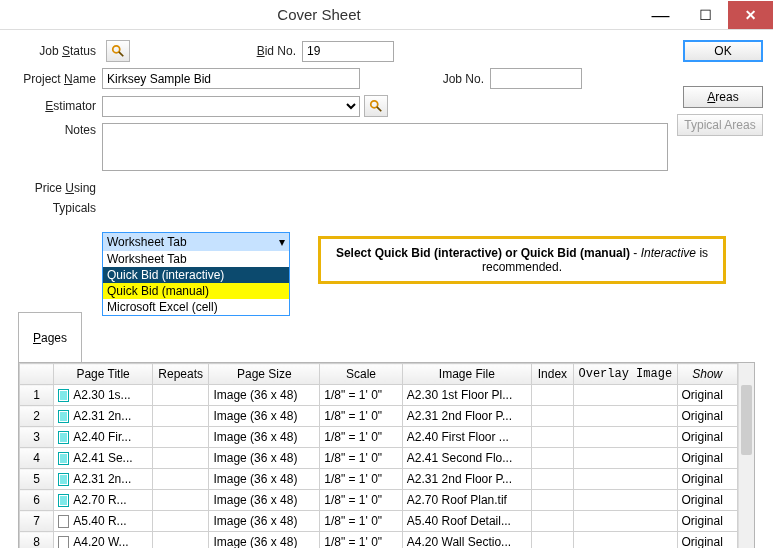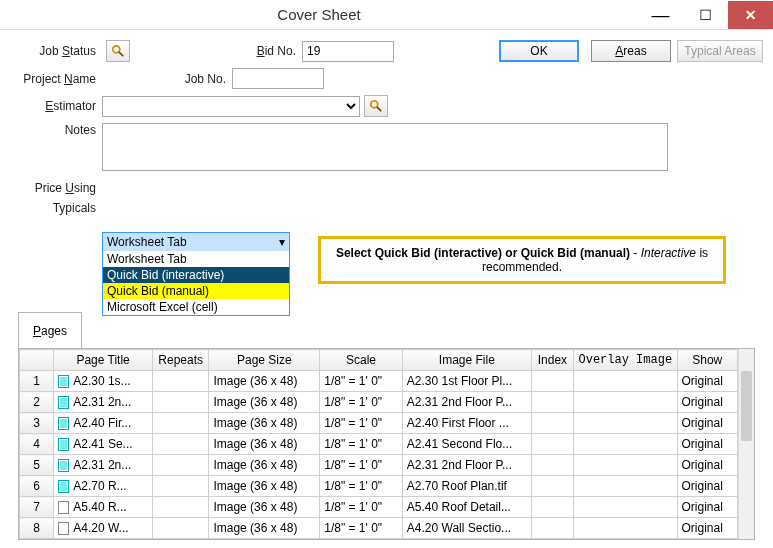--- a/index.html
+++ b/index.html
@@ -14,30 +14,30 @@
 .row{display:flex;align-items:center;margin-bottom:6px}
 .lbl{width:78px;text-align:right;margin-right:6px;color:#222}
 .lbl u{text-decoration:underline}
 input[type=text],select,textarea{border:1px solid #a9a9a9;background:#fff;padding:2px 4px;font-size:12px;height:21px}
 select{height:21px}
 textarea{height:48px;resize:none;overflow-y:scroll}
 .iconbtn{width:24px;height:22px;border:1px solid #b5b5b5;background:linear-gradient(#fefefe,#e8e8e8);margin-left:4px;display:inline-flex;align-items:center;justify-content:center}
 .btn{width:72px;height:22px;border:1px solid #8a8a8a;background:linear-gradient(#fefefe,#e8e8e8);font-size:12px}
 .btn.ok{border:2px solid #3399ff}
 .btn.disabled{color:#9a9a9a;border-color:#c2c2c2}
-.rightbtns{position:absolute;right:10px;top:10px;display:flex;flex-direction:row;gap:6px;align-items:flex-end}
+.rightbtns{position:absolute;right:10px;top:10px;display:flex;flex-direction:column;gap:6px;align-items:flex-end}
 .rightbtns .btn{width:80px}
 .dropdown-open{position:absolute;left:102px;top:202px;width:188px;border:1px solid #3399ff;background:#fff;z-index:10}
 .dropdown-open .sel{background:#c6e2ff;padding:2px 4px;display:flex;justify-content:space-between}
 .dropdown-open .opt{padding:1px 4px}
 .dropdown-open .opt.green{background:#0c4a6e;color:#fff}
 .dropdown-open .opt.yellow{background:#fffb00}
 .callout{position:absolute;left:318px;top:206px;width:408px;height:48px;border:3px solid #eab308;background:#fff;display:flex;align-items:center;justify-content:center;text-align:center;padding:13px 8px;font-size:12.5px;z-index:5}
 .tabs{margin-top:96px;display:flex;border-bottom:1px solid #b5b5b5}
-.tab{padding:11px 14px;border:1px solid #b5b5b5;border-bottom:none;background:#fff;position:relative;top:1px}
+.tab{padding:18px 14px;border:1px solid #b5b5b5;border-bottom:none;background:#fff;position:relative;top:1px}
 .grid{border:1px solid #b5b5b5;margin-top:-1px;height:192px;overflow:hidden;position:relative}
 table{border-collapse:collapse;width:calc(100% - 16px)}
 th,td{border:1px solid #d0d0d0;padding:2px 4px;font-size:12px;text-align:left;height:21px;white-space:nowrap;overflow:hidden}
 th{background:linear-gradient(#fdfdfd,#ececec);font-weight:normal;text-align:center}
 td.rowhdr{background:linear-gradient(#fdfdfd,#ececec);text-align:center;width:34px}
 .pageicon{display:inline-block;width:11px;height:13px;background:#fff;border:1px solid #888;position:relative;margin-right:4px;vertical-align:middle}
 .pageicon.cyan{border-color:#00aaaa}
 .pageicon.cyan::after{content:"";position:absolute;left:1px;top:1px;right:1px;bottom:1px;background:#7fe9e9}
 .scrollbar{position:absolute;right:0;top:0;bottom:0;width:16px;background:#f0f0f0;border-left:1px solid #ddd}
 .thumb{position:absolute;top:22px;left:2px;right:2px;height:70px;background:#cdcdcd;border-radius:2px}
@@ -76,20 +76,21 @@
           <line x1="9" y1="9" x2="14" y2="14"></line>
         </svg>
       </span>
     <span style="width:110px"></span>
     <span class="lbl" style="width:56px"><u>B</u>id No.</span>
     <input type="text" style="width: 92px;" value="19">
   </div>
 
   <div class="row">
     <span class="lbl">Project&nbsp;<u>N</u>ame</span>
+    <input type="text" style="width: 258px;" value="Kirksey Sample Bid">
     <span style="width:68px"></span>
     <span class="lbl" style="width:56px">Job No.</span>
     <input type="text" style="width: 92px;">
   </div>
 
   <div class="row">
     <span class="lbl"><u>E</u>stimator</span>
     <select style="width:258px"><option></option></select>
     <span class="iconbtn">
         <svg class="mag" viewBox="0 0 16 16">
@@ -135,21 +136,21 @@
       <thead>
           <tr id="hdr">
             <th style="width: 34px;"></th>
             <th style="width: 98px;">Page Title</th>
             <th style="width: 56px;">Repeats</th>
             <th style="width: 110px;">Page Size</th>
             <th style="width: 82px;">Scale</th>
             <th style="width: 128px;">Image File</th>
             <th style="width: 42px;">Index</th>
             <th style="width: 90px; font-family: Liberation Mono, monospace;">Overlay Image</th>
-            <th style="width: 60px;">Show</th>
+            <th style="width: 60px; font-style: italic;">Show</th>
           </tr>
         </thead>
       <tbody id="rows">
           <tr>
             <td class="rowhdr">1</td>
             <td><span class="pageicon cyan"></span>A2.30 1s...</td>
             <td></td>
             <td>Image (36 x 48)</td>
             <td>1/8" = 1' 0"</td>
             <td>A2.30 1st Floor Pl...</td>

